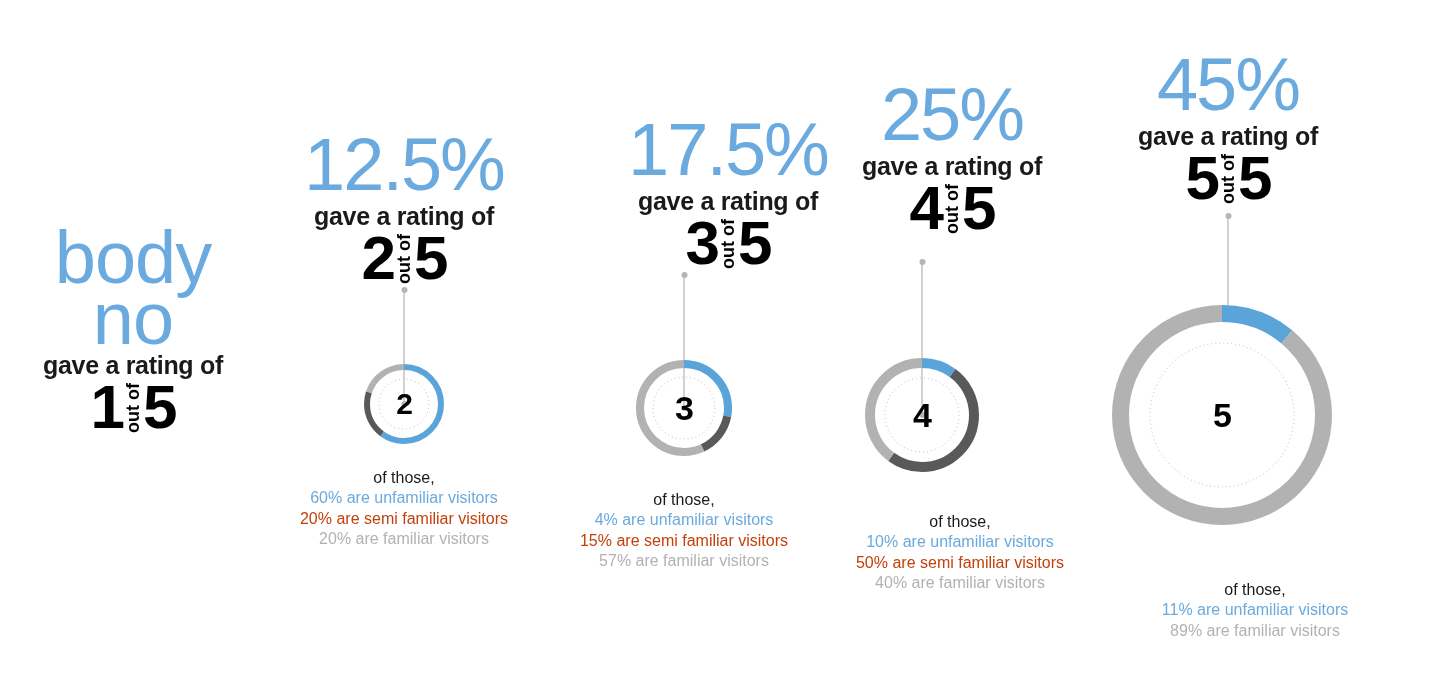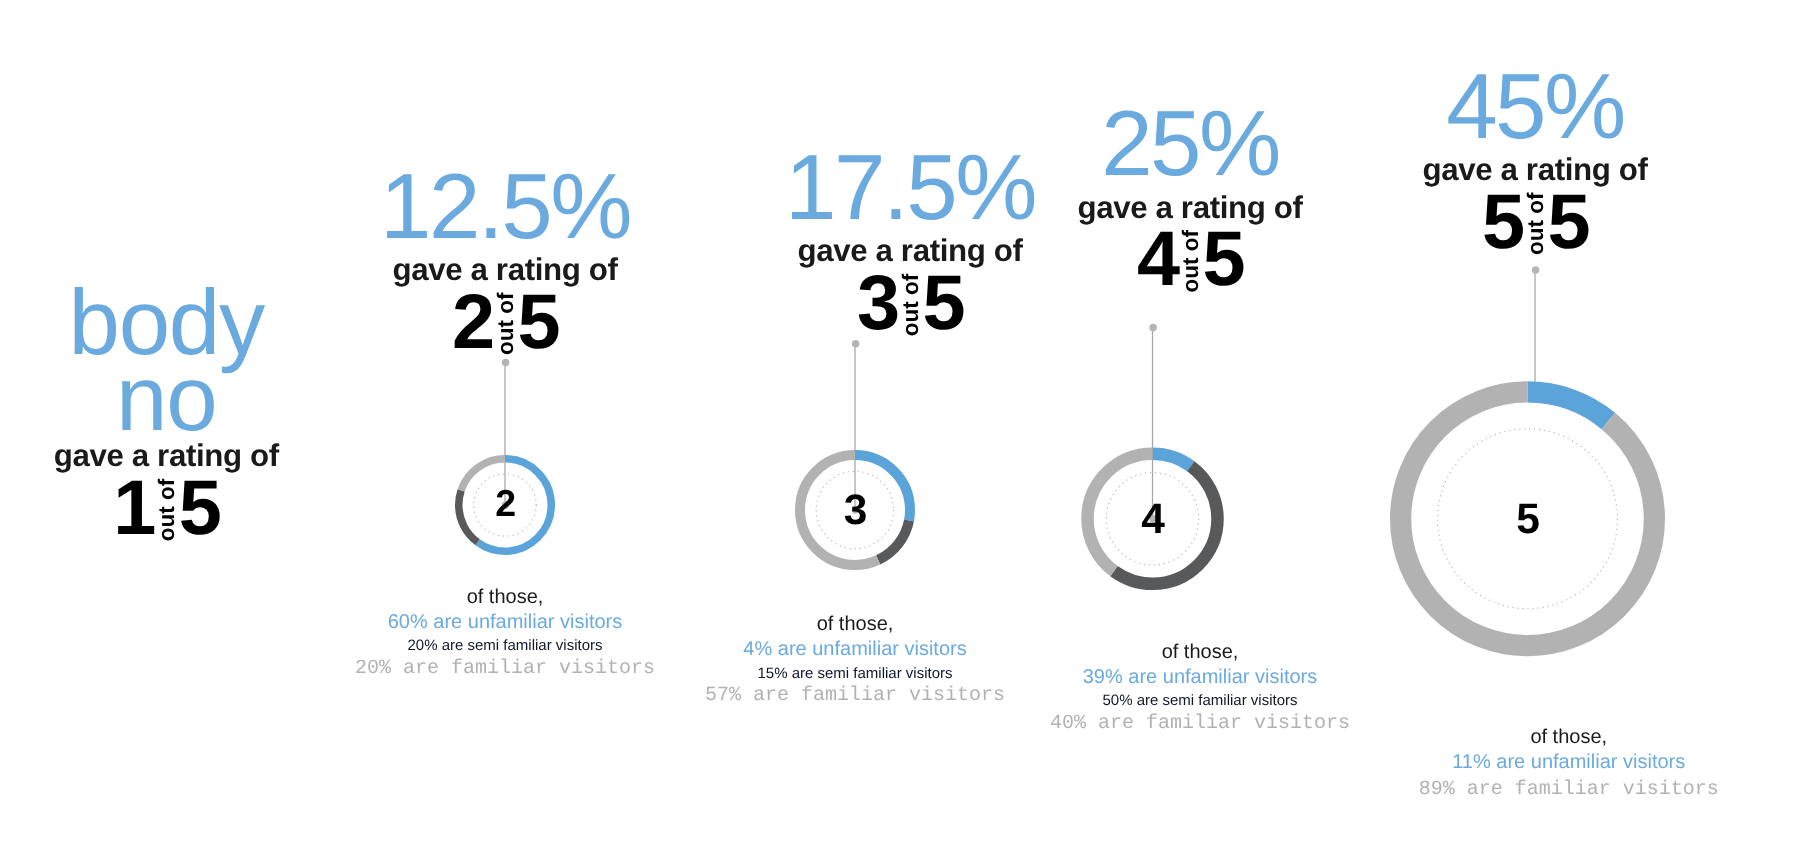--- a/index.html
+++ b/index.html
@@ -123,22 +123,22 @@
   
   .caption {
     position: absolute;
     text-align: center;
     transform: translateX(-50%);
     white-space: nowrap;
     line-height: 1.28;
   }
   .cap-title { color: #1a1a1a; font-size: 16px; }
   .cap-unfam { color: #6aaadf; font-size: 16px; }
-  .cap-semi  { color: #0f172a; font-size: 12px; }
-  .cap-fam   { color: #b2b2b2; font-size: 16px; font-family: Liberation Mono, monospace; }
+  .cap-semi  { color: #c2410c; font-size: 16px; }
+  .cap-fam   { color: #b2b2b2; font-size: 16px; }
 </style>
 </head>
 <body>
 
 <div id="canvas">
 
   <div class="group">
     <div class="headline" style="left:133px; top:228px;">
       <div class="nobody">body</div>
       <div class="nobody">no</div>
@@ -222,21 +222,21 @@
         <svg width="118" height="118" viewBox="0 0 118 118">
           <circle cx="59" cy="59" r="52" fill="none" stroke="#5ba4d9" stroke-width="10" stroke-dasharray="32.672563597333856 294.05307237600465" stroke-dashoffset="0" transform="rotate(-90 59 59)"></circle>
           <circle cx="59" cy="59" r="52" fill="none" stroke="#58595b" stroke-width="10" stroke-dasharray="163.36281798666926 163.36281798666926" stroke-dashoffset="-32.672563597333856" transform="rotate(-90 59 59)"></circle>
           <circle cx="59" cy="59" r="52" fill="none" stroke="#b2b2b2" stroke-width="10" stroke-dasharray="130.69025438933542 196.0353815840031" stroke-dashoffset="-196.0353815840031" transform="rotate(-90 59 59)"></circle>
           <circle cx="59" cy="59" r="37" fill="none" stroke="#bdbdbd" stroke-width="1" stroke-dasharray="1 3"></circle>
         </svg>
       <div class="donut-label" style="font-size:34px;">4</div>
     </div>
     <div class="caption" style="left:960px; top:512px;">
       <div class="cap-title">of those,</div>
-      <div class="cap-unfam">39% are unfamiliar visitors</div>
+      <div class="cap-unfam">10% are unfamiliar visitors</div>
       <div class="cap-semi">50% are semi familiar visitors</div>
       <div class="cap-fam">40% are familiar visitors</div>
     </div>
   </div>
 
   <div class="group">
     <div class="headline" style="left:1228px; top:50px;">
       <div class="pct big">45%</div>
       <div class="gave">gave a rating of</div>
       <div class="ratingline">

